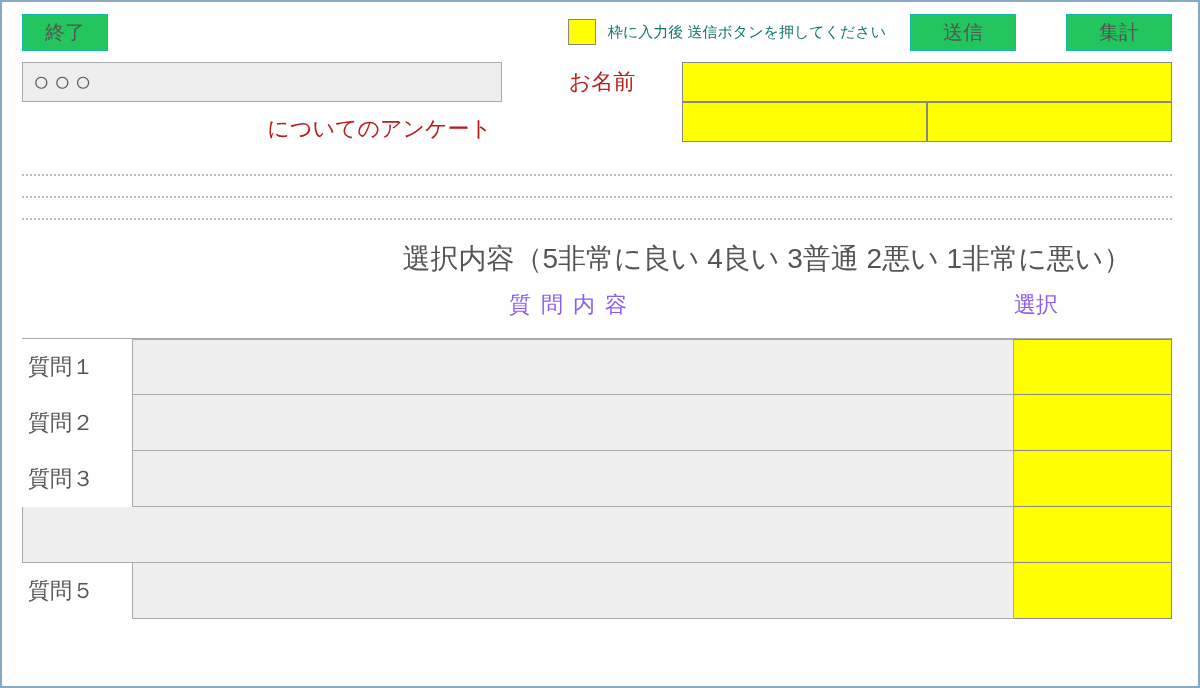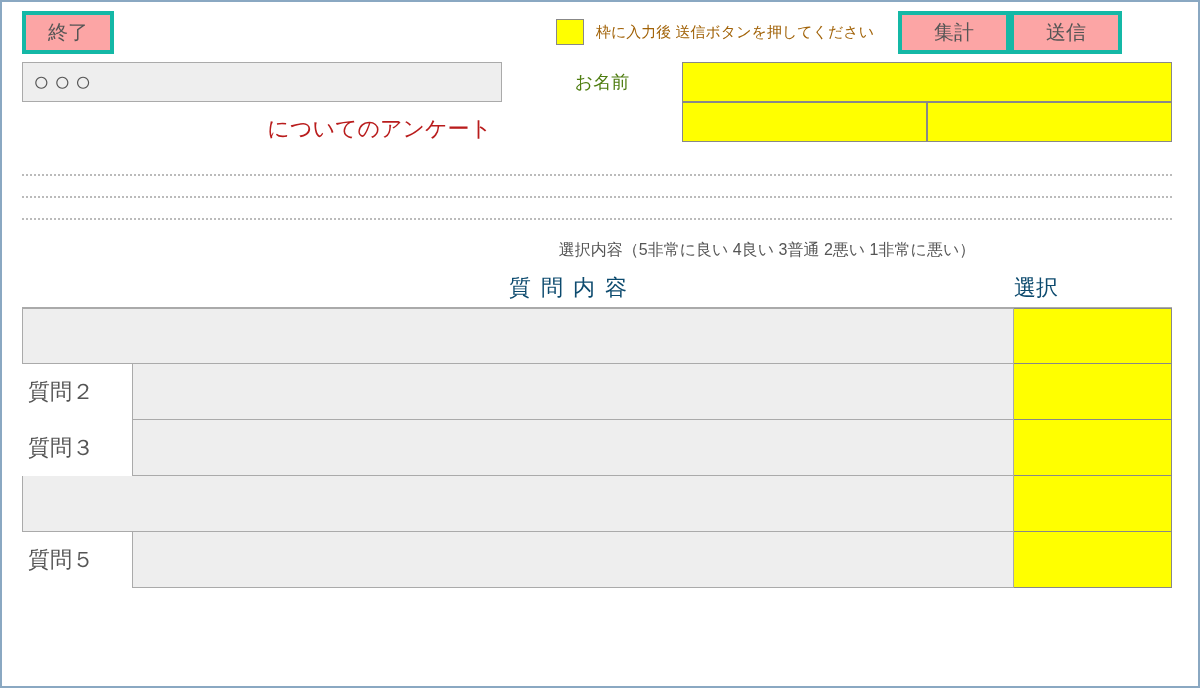--- a/index.html
+++ b/index.html
@@ -22,35 +22,35 @@
   
   .top-row {
     display: flex;
     align-items: center;
     height: 40px;
     margin-bottom: 10px;
   }
   .btn {
     font-size: 20px;
     padding: 4px 22px;
-    background: #fca5a5;
-    border: 4px solid #14b8a6;
+    background: #22c55e;
+    border: 1px solid #14b8a6;
     cursor: pointer;
     color: #555;
   }
   .spacer { flex: 1; }
   .legend-box {
     width: 28px; height: 26px;
     background: yellow;
     border: 1px solid #888;
     margin-right: 12px;
   }
   .legend-text {
     font-size: 15px;
-    color: #a16207;
+    color: #0f766e;
     margin-right: 24px;
   }
   .btn-send { margin-right: 50px; padding: 4px 32px; }
   .btn-tally { padding: 4px 32px; }
 
   
   .header-block {
     display: flex;
     align-items: flex-start;
     margin-bottom: 30px;
@@ -77,22 +77,22 @@
     padding-right: 10px;
     margin-top: 12px;
     color: #b91c1c;
   }
   .info-col {
     flex: 1;
     display: flex;
   }
   .info-labels {
     width: 160px;
-    font-size: 18px;
-    color: #4d7c0f;
+    font-size: 22px;
+    color: #b91c1c;
   }
   .info-labels div {
     height: 40px;
     display: flex;
     align-items: center;
     justify-content: center;
   }
   .info-fields {
     flex: 1;
     display: grid;
@@ -109,33 +109,33 @@
 
   
   .dotted {
     border: none;
     border-top: 2px dotted #bbb;
     margin: 20px 0;
   }
 
   
   .scale-legend {
-    font-size: 16px;
+    font-size: 28px;
     color: #555;
     text-align: center;
     padding-left: 340px;
     margin: 18px 0 12px;
   }
 
   
   .qtable-header {
     display: flex;
     font-size: 22px;
-    color: #0c4a6e;
-    margin-bottom: 4px;
+    color: #8b5cf6;
+    margin-bottom: 18px;
   }
   .qh-label { width: 110px; }
   .qh-content { flex: 1; text-align: center; letter-spacing: 10px; }
   .qh-select { width: 158px; text-align: left; }
 
   
   .qtable { border-top: 1px solid #aaa; }
   .qrow {
     display: flex;
     height: 56px;
@@ -169,22 +169,22 @@
 </head>
 <body>
 
 <div class="page">
 
   <div class="top-row">
     <button class="btn">終了</button>
     <div class="spacer"></div>
     <div class="legend-box"></div>
     <div class="legend-text">枠に入力後 送信ボタンを押してください</div>
+    <button class="btn btn-send">送信</button>
     <button class="btn btn-tally">集計</button>
-    <button class="btn btn-send">送信</button>
   </div>
 
   <div class="header-block">
     <div class="title-col">
       <div class="title-input">○○○</div>
       <div class="subtitle">についてのアンケート</div>
     </div>
     <div class="info-col">
       <div class="info-labels">
         <div>お名前</div>
@@ -204,20 +204,21 @@
   <div class="scale-legend">選択内容（5非常に良い 4良い 3普通 2悪い 1非常に悪い）</div>
 
   <div class="qtable-header">
     <div class="qh-label"></div>
     <div class="qh-content">質問内容</div>
     <div class="qh-select">選択</div>
   </div>
 
   <div class="qtable">
     <div class="qrow">
+      <div class="qlabel">質問１</div>
       <div class="qcontent"></div>
       <div class="qselect"></div>
     </div>
     <div class="qrow">
       <div class="qlabel">質問２</div>
       <div class="qcontent"></div>
       <div class="qselect"></div>
     </div>
     <div class="qrow">
       <div class="qlabel">質問３</div>

